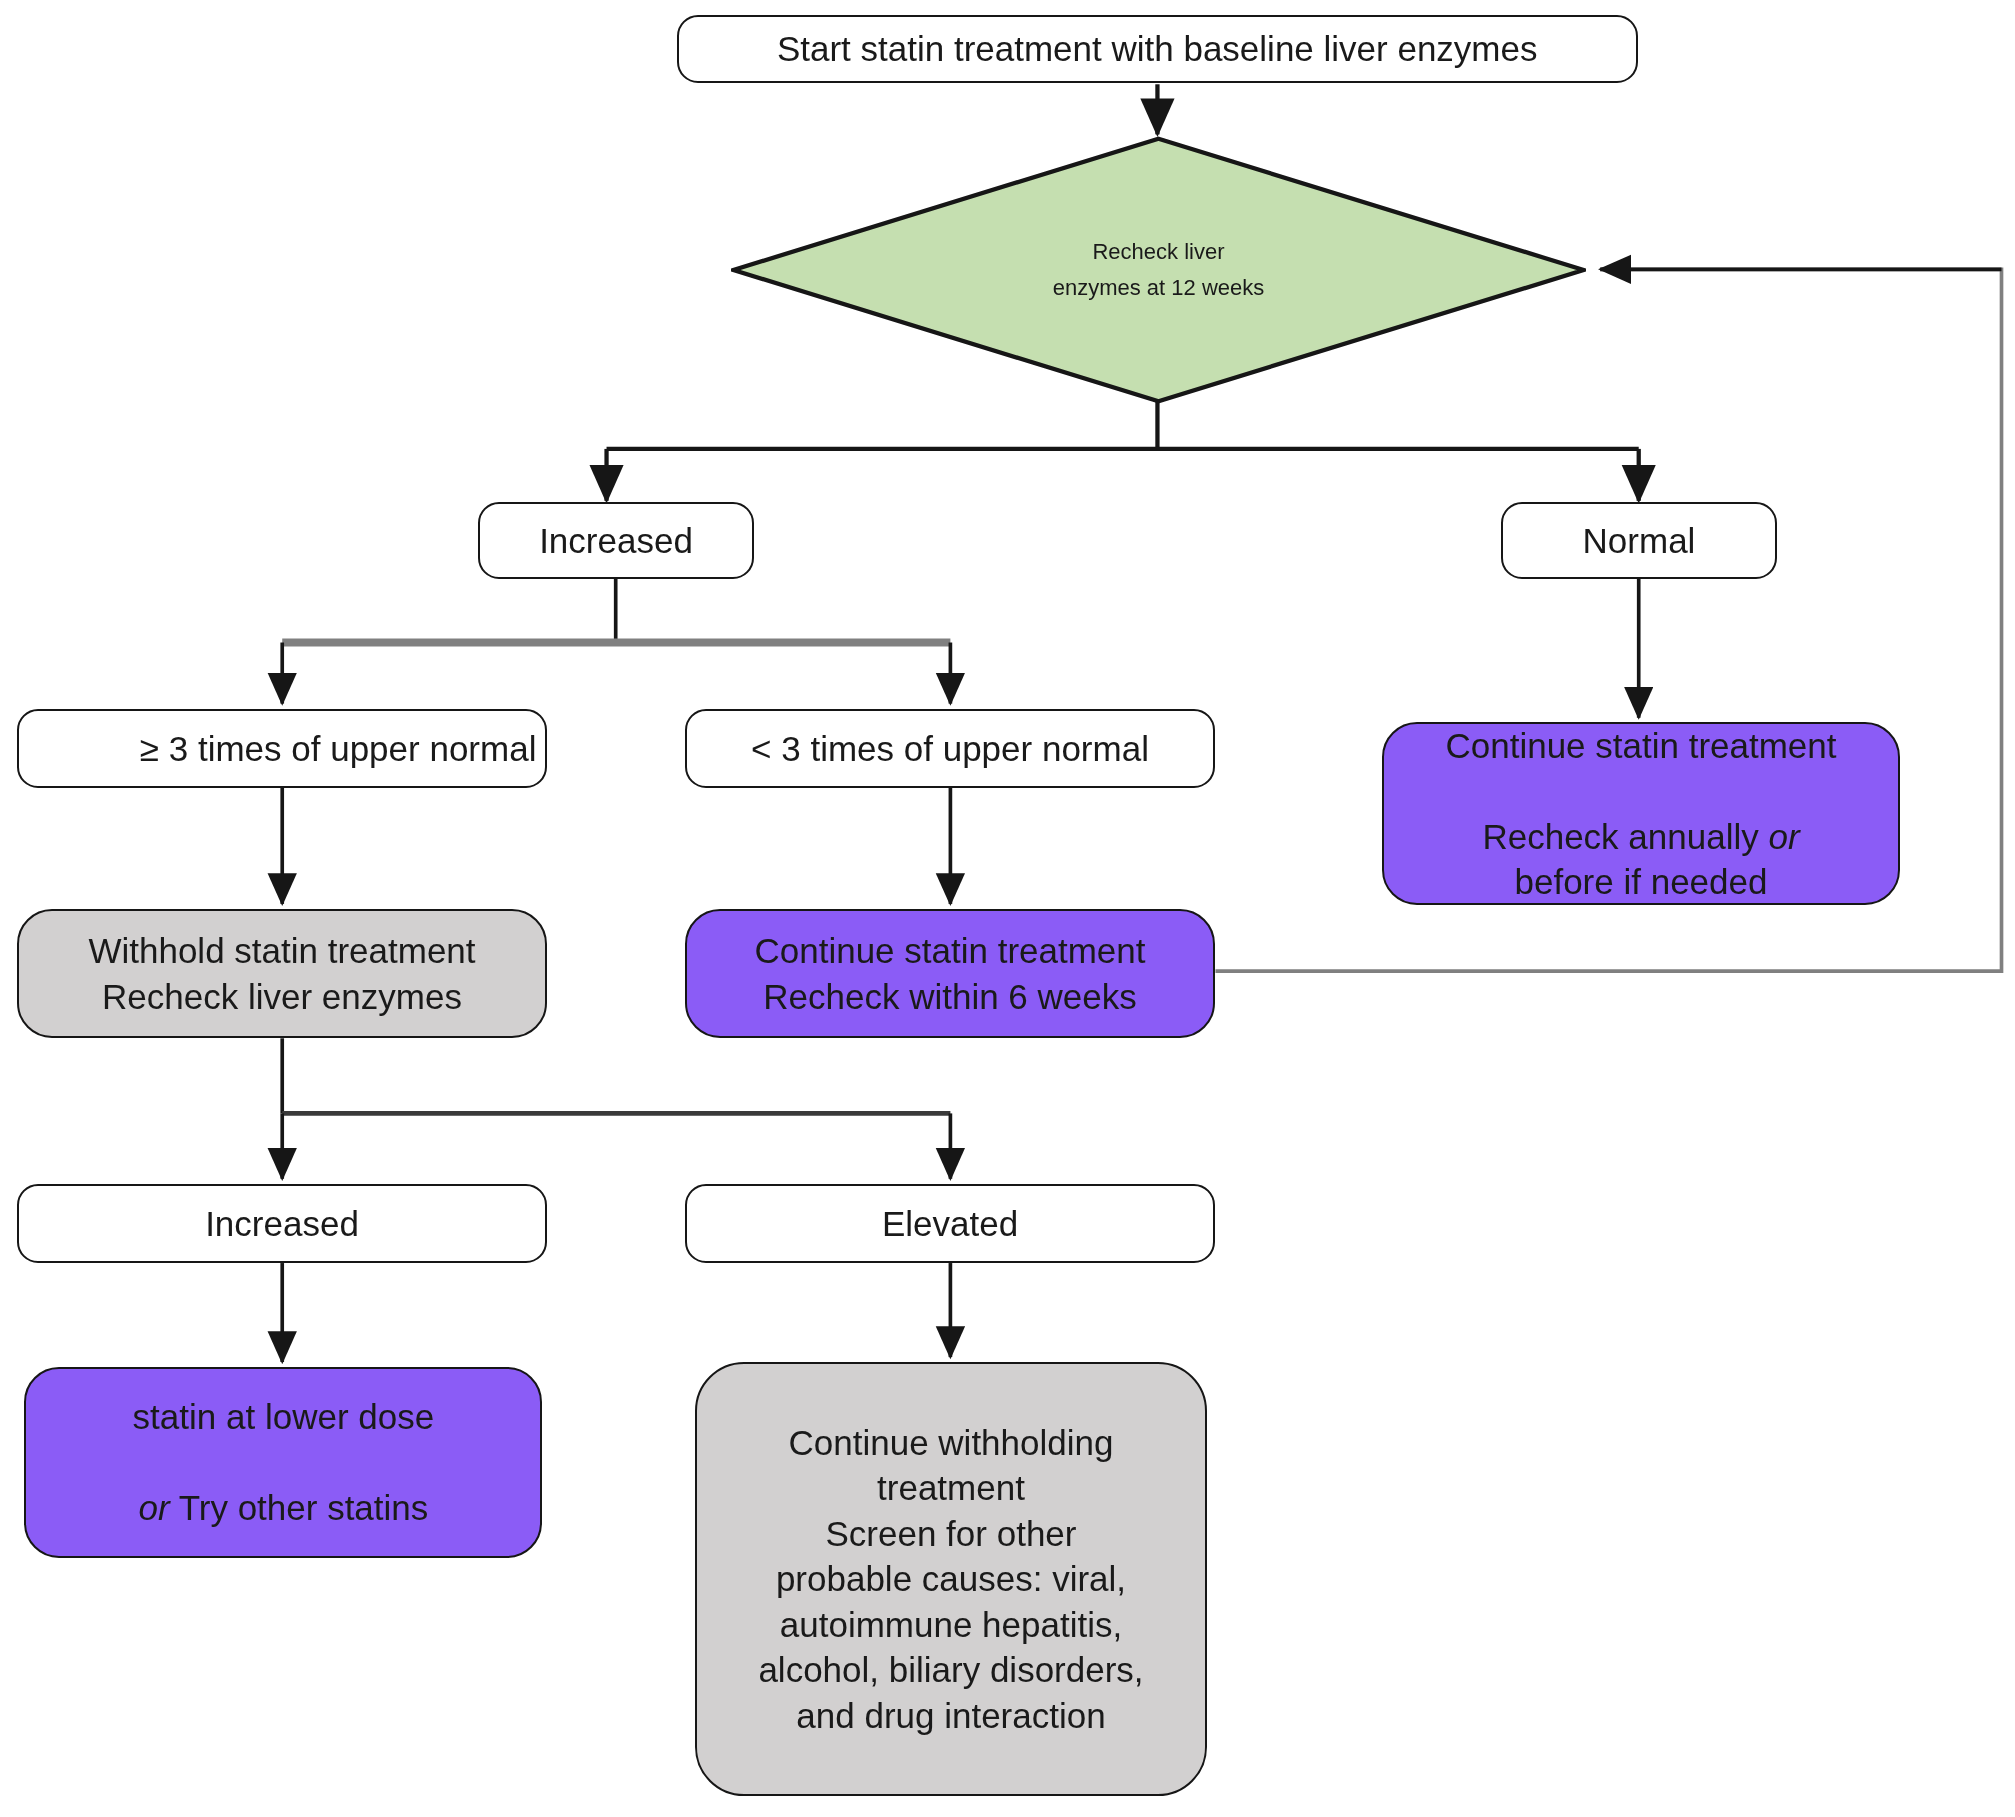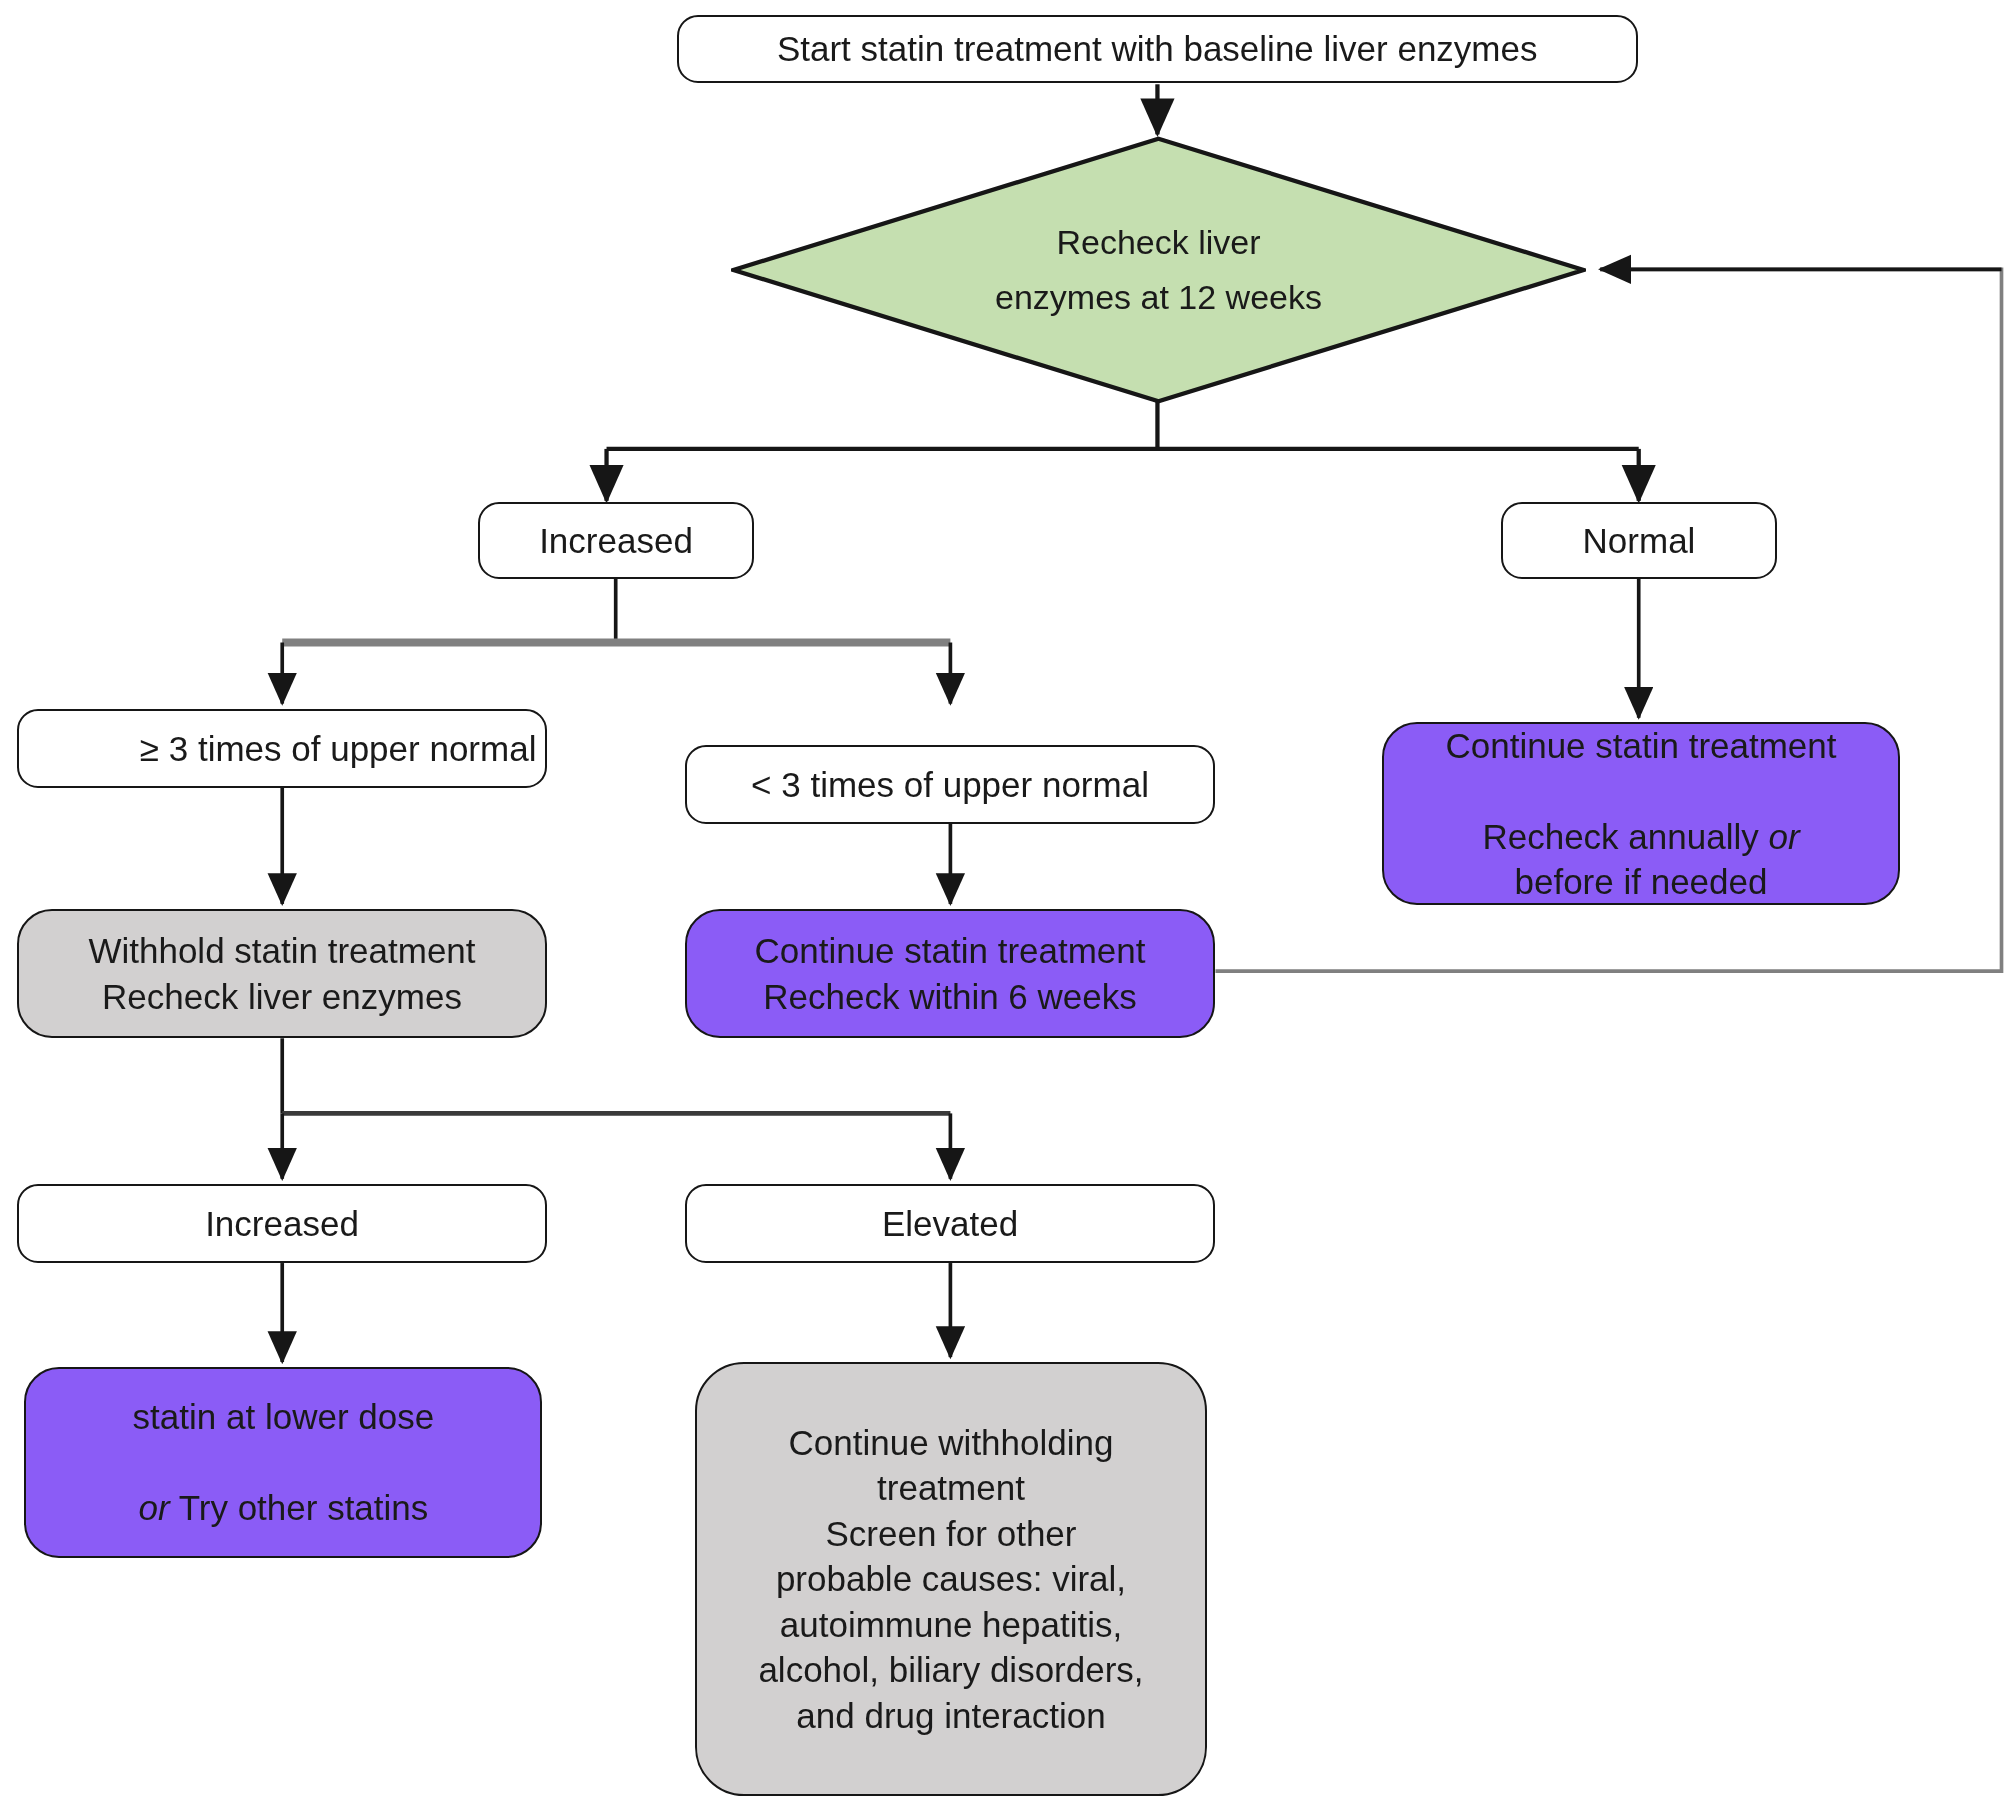--- a/index.html
+++ b/index.html
@@ -55,21 +55,21 @@
     left: 0; top: 0;
   }
   .diamond-label {
     position: absolute;
     left: 0; top: 0;
     width: 100%; height: 100%;
     display: flex;
     align-items: center;
     justify-content: center;
     text-align: center;
-    font-size: 34px;
+    font-size: 22px;
     line-height: 1.62;
     color: #1a1a1a;
     white-space: pre-line;
   }
 </style>
 </head>
 <body>
 
 <div id="canvas">
 
@@ -131,21 +131,21 @@
   </div>
 
   <div class="node plain" style="left:1501px; top:502px; width:276px; height:77px;">
     <span>Normal</span>
   </div>
 
   <div class="node plain" style="left:17px; top:709px; width:530px; height:79px;justify-content:flex-end;">
     <span>≥ 3 times of upper normal</span>
   </div>
 
-  <div class="node plain" style="left:685px; top:709px; width:530px; height:79px;margin-top:36px;">
+  <div class="node plain" style="left:685px; top:709px; width:530px; height:79px;">
     <span>&lt; 3 times of upper normal</span>
   </div>
 
   <div class="node blue bigradius" style="left:1382px; top:722px; width:518px; height:183px; flex-direction:column;">
     <span>Continue statin treatment</span>
     <span>
       <span>Recheck annually </span><span class="it">or</span>
     </span>
     <span>before if needed</span>
   </div>

